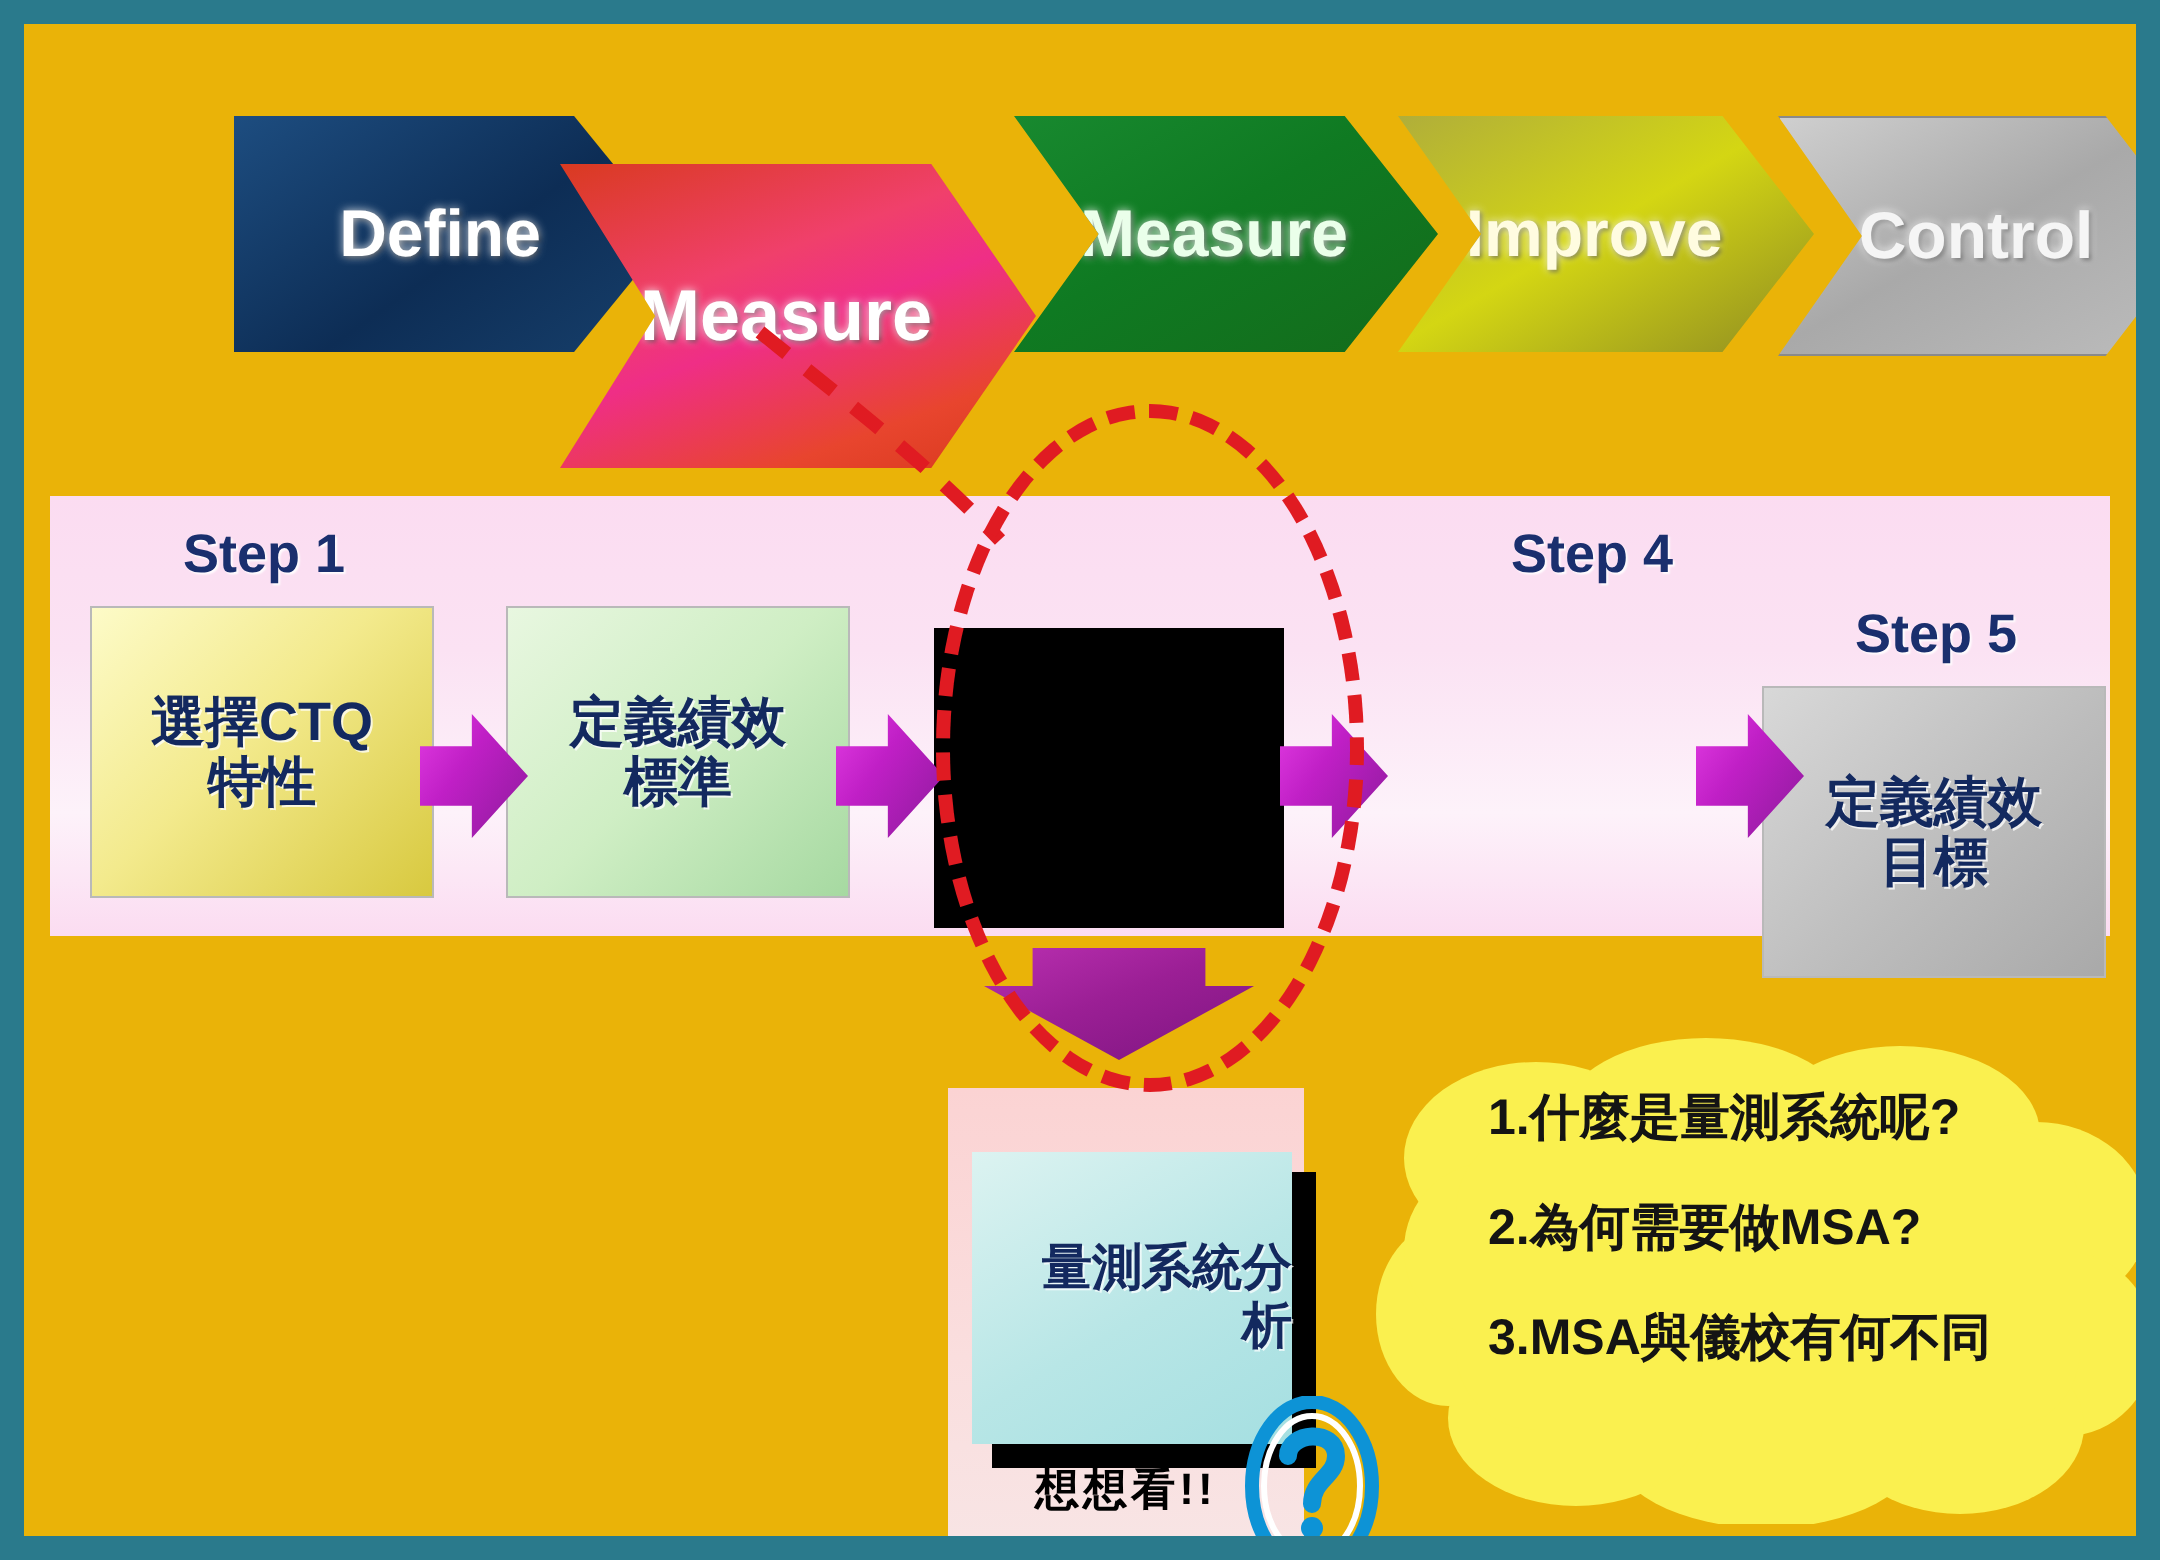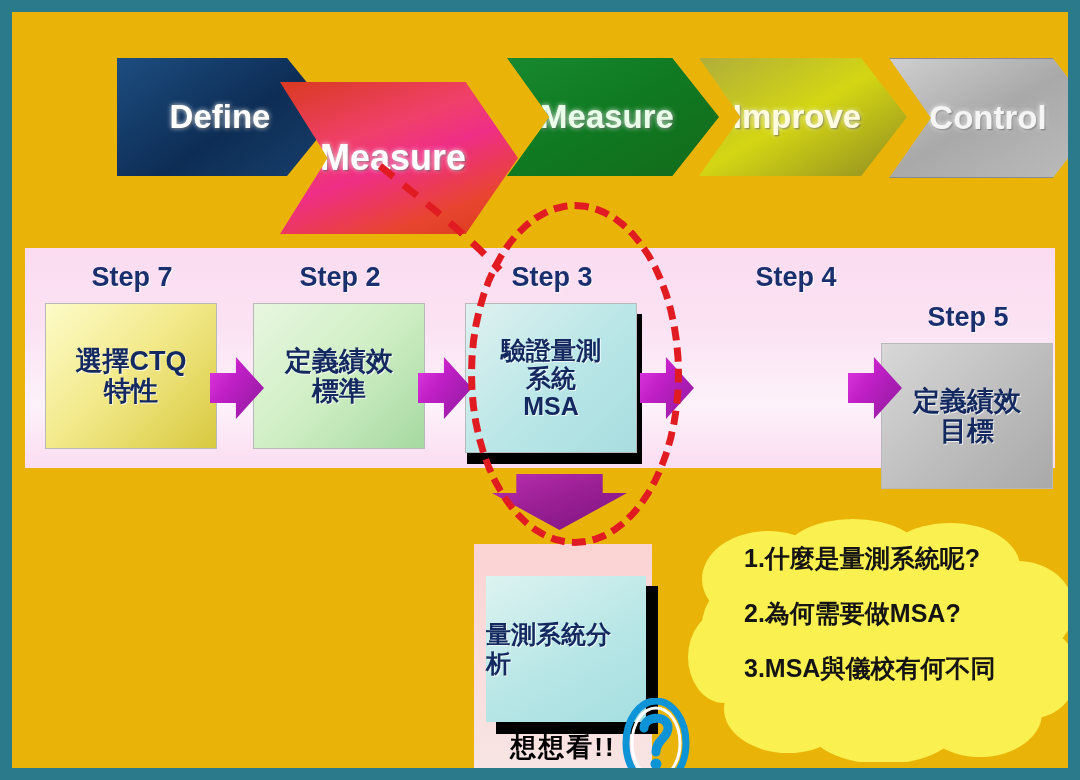--- a/index.html
+++ b/index.html
@@ -126,29 +126,29 @@
     position:absolute; left:462px; top:532px; width:178px; height:224px;
     background:linear-gradient(180deg,#fbd3d3 0%,#fadede 60%,#f8e4e4 100%);
   }
   #bottom-shadow{
     position:absolute; left:484px; top:574px; width:162px; height:148px;
     background:#000000;
   }
   #bottom-box{
     position:absolute; left:474px; top:564px; width:160px; height:146px;
     background:linear-gradient(150deg,#dcf3f1 0%,#b8e6e6 55%,#a5dfe1 100%);
-    display:flex; flex-direction:column; align-items:flex-start; justify-content:center;
+    display:flex; flex-direction:column; align-items:flex-end; justify-content:center;
   }
   #bottom-box .ln{
     font-size:25px; font-weight:bold; color:#13295f; line-height:1.15;
     text-shadow:1px 1px 0 rgba(255,255,255,.7); white-space:nowrap;
   }
   #think-text{
     position:absolute; left:462px; top:718px; width:178px;
-    text-align:center; font-size:26px; font-weight:bold; color:#000000;
+    text-align:center; font-size:22px; font-weight:bold; color:#000000;
     letter-spacing:2px; white-space:nowrap;
   }
 
   
   #qmark{ position:absolute; left:608px; top:686px; width:72px; height:90px; z-index:8;}
 
   
   #cloud{ position:absolute; left:676px; top:505px; width:390px; height:245px; z-index:4;}
   #cloud-text{
     position:absolute; left:732px; top:530px; width:330px; height:200px;
@@ -181,43 +181,34 @@
     <div class="chev" id="c-control">
       <span>Control</span>
     </div>
   </div>
 
   <div id="s3-shadow"></div>
 
   <div id="band">
 
     <div class="step" id="s1">
-      <div class="step-label">Step 7</div>
+      <div class="step-label">Step 1</div>
       <div class="step-box">
         <div class="ln">選擇CTQ</div>
         <div class="ln">特性</div>
       </div>
     </div>
 
     <div class="step" id="s2">
-      <div class="step-label">Step 2</div>
       <div class="step-box">
         <div class="ln">定義績效</div>
         <div class="ln">標準</div>
       </div>
     </div>
 
-    <div class="step" id="s3">
-      <div class="step-label">Step 3</div>
-      <div class="step-box">
-        <div class="ln">驗證量測</div>
-        <div class="ln">系統</div>
-        <div class="ln">MSA</div>
-      </div>
-    </div>
 
     <div class="step" id="s4">
       <div class="step-label">Step 4</div>
     </div>
 
     <div class="step" id="s5">
       <div class="step-label">Step 5</div>
       <div class="step-box">
         <div class="ln">定義績效</div>
         <div class="ln">目標</div>

